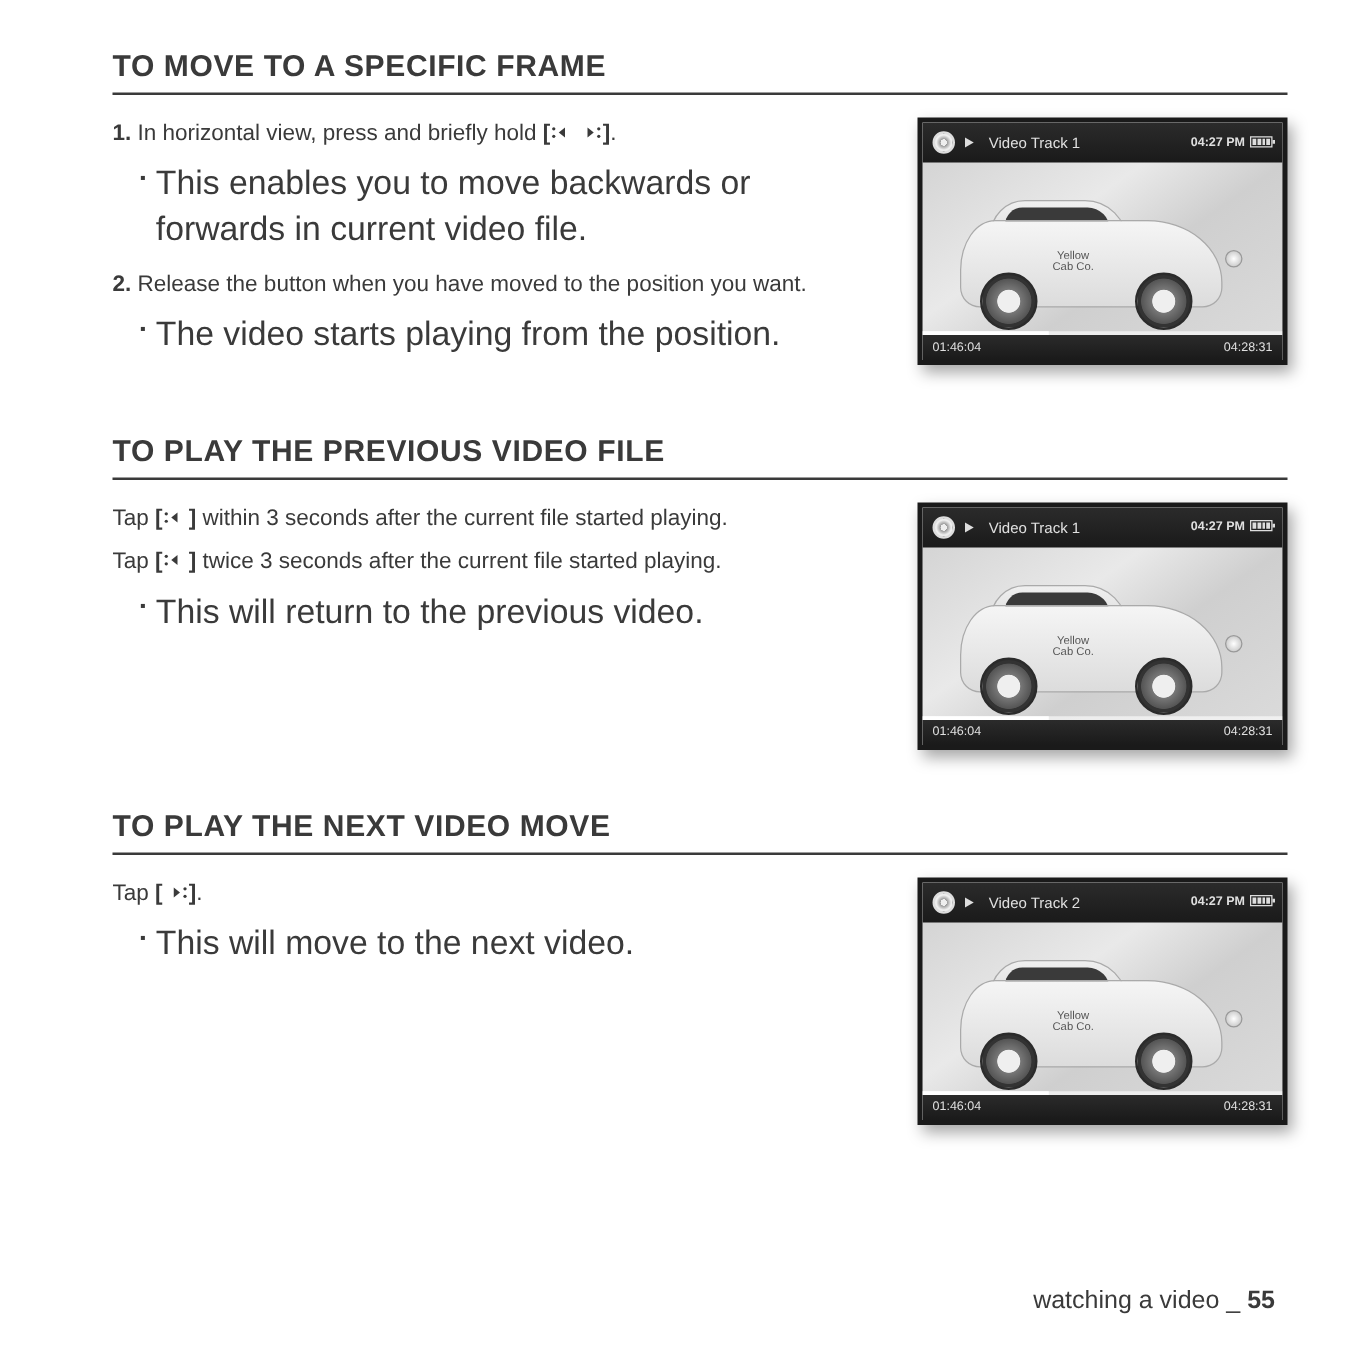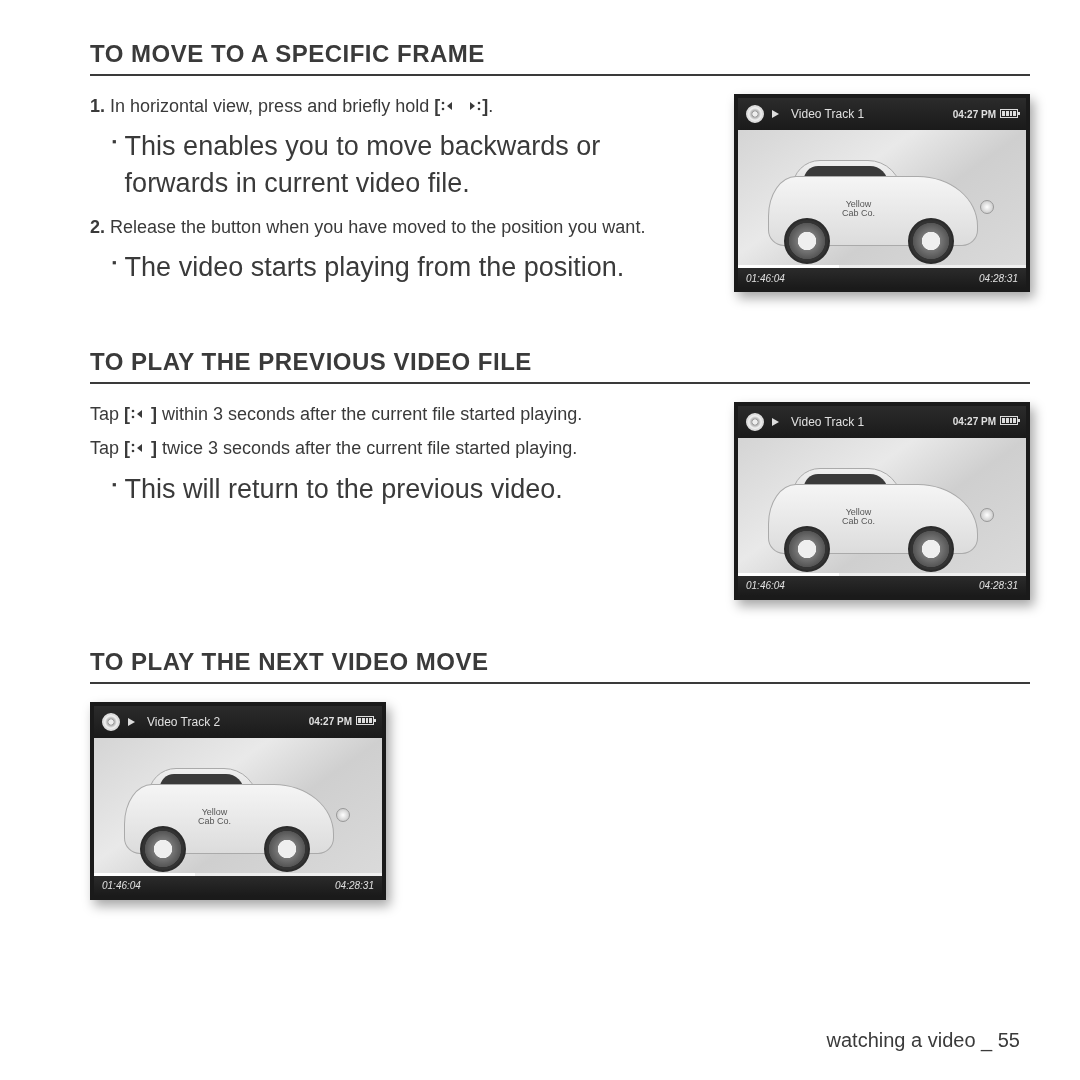--- a/index.html
+++ b/index.html
@@ -91,21 +91,20 @@
   .batt .bars {
     position: absolute; inset: 1px; display: flex; gap: 1px;
   }
   .batt .bars span { flex: 1; background: #ddd; }
   .vm-bottombar {
     position: absolute; bottom: 0; left: 0; right: 0;
     height: 20px;
     background: linear-gradient(#2b2b2b,#1a1a1a);
     display: flex; align-items: center; justify-content: space-between;
     padding: 0 8px;
-    font-style: italic;
   }
   .vpos, .vdur { color: #e0e0e0; font-size: 10px; }
   .vm-progress {
     position: absolute; bottom: 20px; left: 0; right: 0;
     height: 3px; background: rgba(255,255,255,.6);
   }
   .vm-progress .fill {
     height: 100%; width: 35%; background: #fff;
   }
   
@@ -154,21 +153,21 @@
     font-size: 9px; color: #555; line-height: 1;
     text-align: center;
   }
   .footer {
     position: absolute;
     right: 60px;
     bottom: 28px;
     font-size: 20px;
     color: #3a3a3a;
   }
-  .footer .pg { font-weight: normal; margin-top: 44px; }
+  .footer .pg { font-weight: bold; margin-top: 44px; }
 </style>
 </head>
 <body>
 
 <div class="section">
   <h2>TO MOVE TO A SPECIFIC FRAME</h2>
   <div class="row">
     <div class="text-col">
       <div class="step">
         <span class="num">1.</span>
@@ -291,20 +290,32 @@
           <span class="vdur">04:28:31</span>
         </div>
       </div>
     </div>
   </div>
 </div>
 
 <div class="section">
   <h2>TO PLAY THE NEXT VIDEO MOVE</h2>
   <div class="row">
+    <div class="text-col">
+      <div class="step">
+        <span>Tap </span><span class="bracket-group">[ <svg class="icon" width="16" height="16" viewBox="0 0 16 16">
+              <polygon points="9,8 4,4 4,12" fill="#3a3a3a"></polygon>
+              <circle cx="13" cy="5" r="1.3" fill="#3a3a3a"></circle>
+              <circle cx="13" cy="11" r="1.3" fill="#3a3a3a"></circle>
+            </svg>]</span><span>.</span>
+      </div>
+      <div class="sub">
+          <span>This will move to the next video.</span>
+        </div>
+    </div>
     <div class="img-col vshadow">
       <div class="video-mock">
         <div class="vm-topbar">
           <span class="reel"></span>
           <span class="play-tiny"></span>
           <span class="vtitle">Video Track 2</span>
           <span class="vm-topright">
             <span class="vtime-top">04:27 PM</span>
             <span class="batt">
                 <span class="bars">

